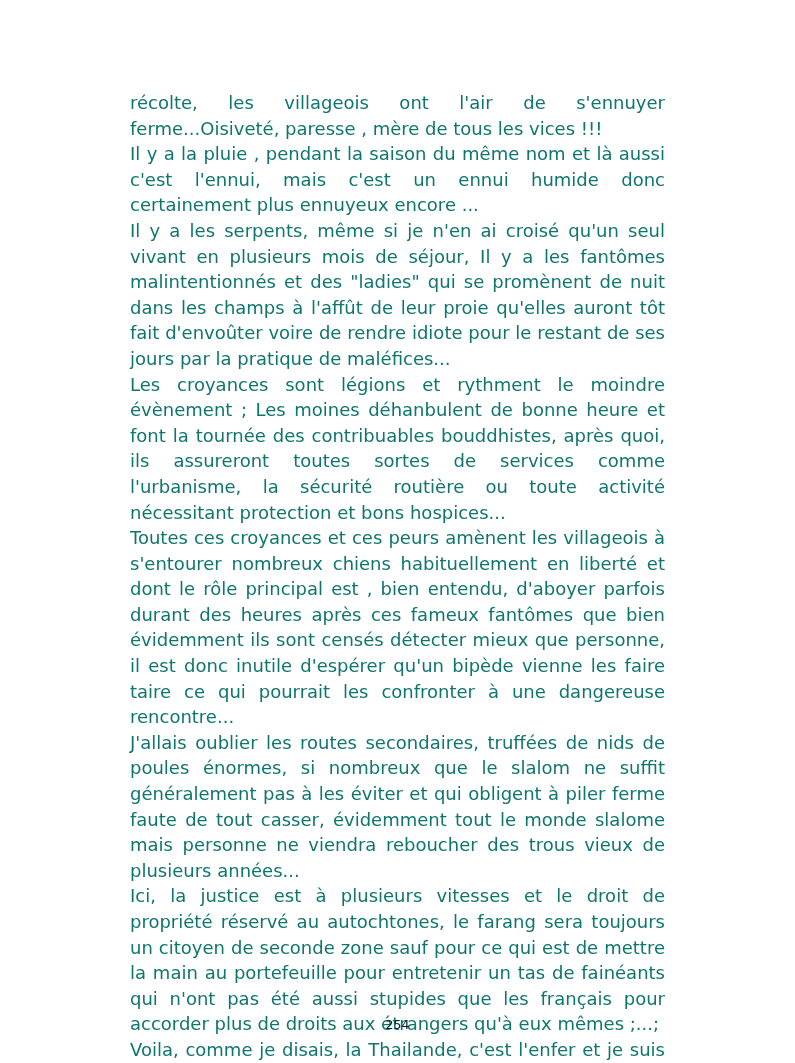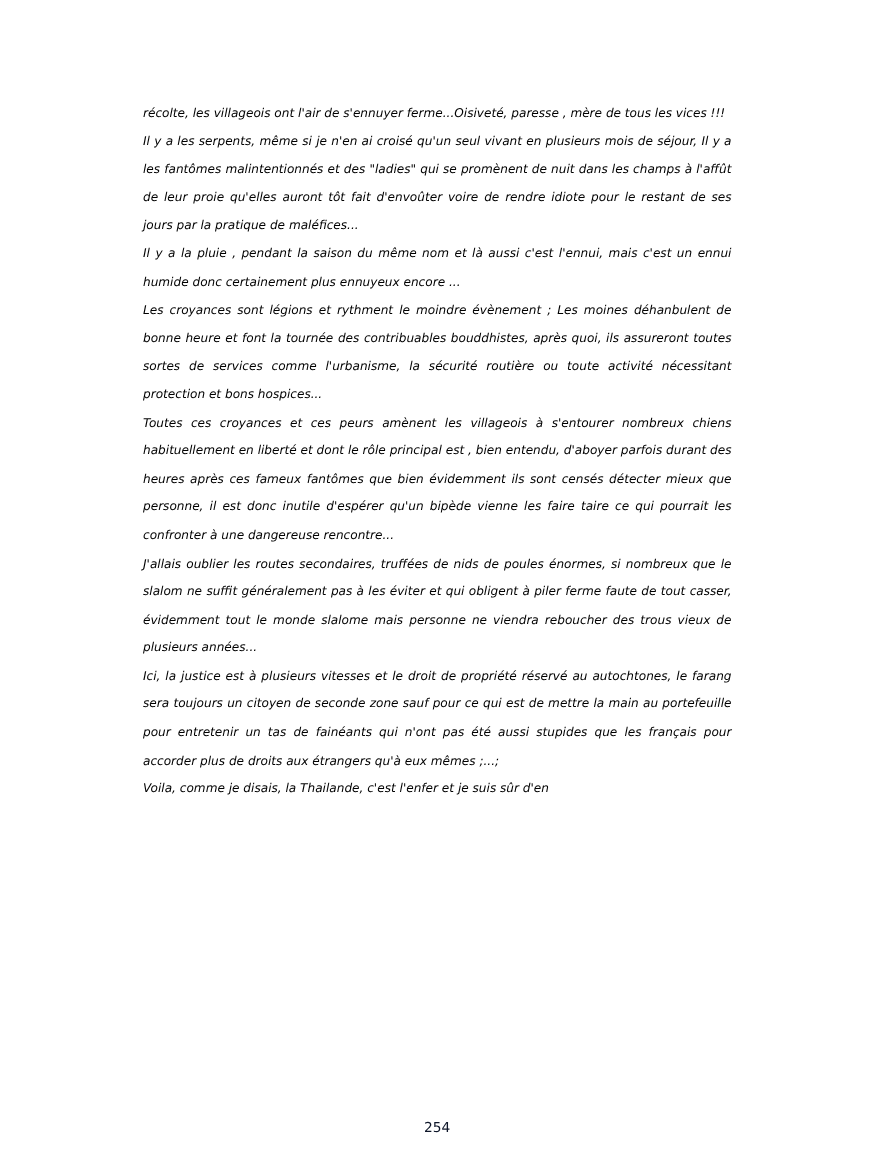--- a/index.html
+++ b/index.html
@@ -19,49 +19,48 @@
     overflow: hidden;
   }
   .text-column {
     position: absolute;
     left: 130px;
     top: 90px;
     width: 535px;
   }
   .para {
     margin: 0 0 0 0;
-    font-size: 11px;
+    font-size: 18px;
     line-height: 25.6px;
-    color: #000000;
+    color: #0f766e;
     text-align: justify;
     text-justify: inter-word;
     letter-spacing: 0px;
     word-spacing: 0px;
-    font-style: italic;
   }
   
   .page-number {
     position: absolute;
     left: 0;
     right: 0;
     top: 1017px;
     text-align: center;
     font-size: 12.5px;
     color: #0f172a;
   }
 </style>
 </head>
 <body>
 
 <div class="page">
 
   <div class="text-column">
     <p class="para">récolte, les villageois ont l'air de s'ennuyer ferme...Oisiveté, paresse , mère de tous les vices !!!</p>
+    <p class="para">Il y a la pluie , pendant la saison du même nom et là aussi c'est l'ennui, mais c'est un ennui humide donc certainement plus ennuyeux encore ...</p>
     <p class="para">Il y a les serpents, même si je n'en ai croisé qu'un seul vivant en plusieurs mois de séjour, Il y a les fantômes malintentionnés et des "ladies" qui se promènent de nuit dans les champs à l'affût de leur proie qu'elles auront tôt fait d'envoûter voire de rendre idiote pour le restant de ses jours par la pratique de maléfices...</p>
-    <p class="para">Il y a la pluie , pendant la saison du même nom et là aussi c'est l'ennui, mais c'est un ennui humide donc certainement plus ennuyeux encore ...</p>
     <p class="para">Les croyances sont légions et rythment le moindre évènement ; Les moines déhanbulent de bonne heure et font la tournée des contribuables bouddhistes, après quoi, ils assureront toutes sortes de services comme l'urbanisme, la sécurité routière ou toute activité nécessitant protection et bons hospices...</p>
     <p class="para">Toutes ces croyances et ces peurs amènent les villageois à s'entourer nombreux chiens habituellement en liberté et dont le rôle principal est , bien entendu, d'aboyer parfois durant des heures après ces fameux fantômes que bien évidemment ils sont censés détecter mieux que personne, il est donc inutile d'espérer qu'un bipède vienne les faire taire ce qui pourrait les confronter à une dangereuse rencontre...</p>
     <p class="para">J'allais oublier les routes secondaires, truffées de nids de poules énormes, si nombreux que le slalom ne suffit généralement pas à les éviter et qui obligent à piler ferme faute de tout casser, évidemment tout le monde slalome mais personne ne viendra reboucher des trous vieux de plusieurs années...</p>
     <p class="para">Ici, la justice est à plusieurs vitesses et le droit de propriété réservé au autochtones, le farang sera toujours un citoyen de seconde zone sauf pour ce qui est de mettre la main au portefeuille pour entretenir un tas de fainéants qui n'ont pas été aussi stupides que les français pour accorder plus de droits aux étrangers qu'à eux mêmes ;...;</p>
     <p class="para">Voila, comme je disais, la Thailande, c'est l'enfer et je suis sûr d'en</p>
   </div>
 
   <div class="page-number">254</div>
 
 </div>

